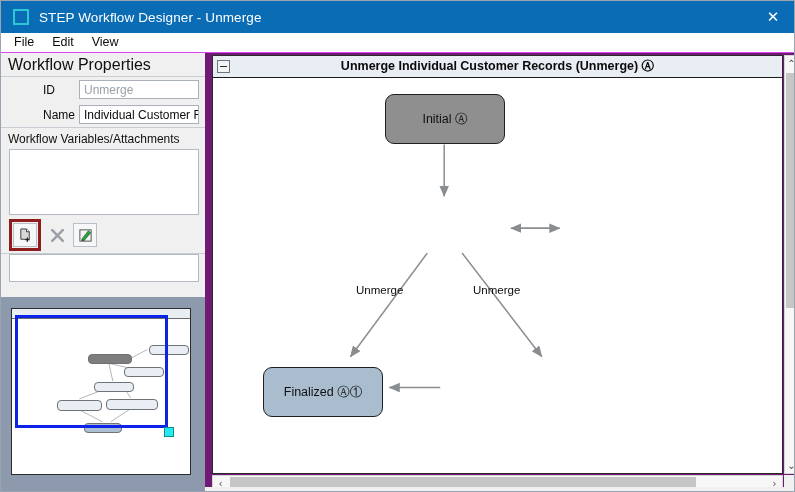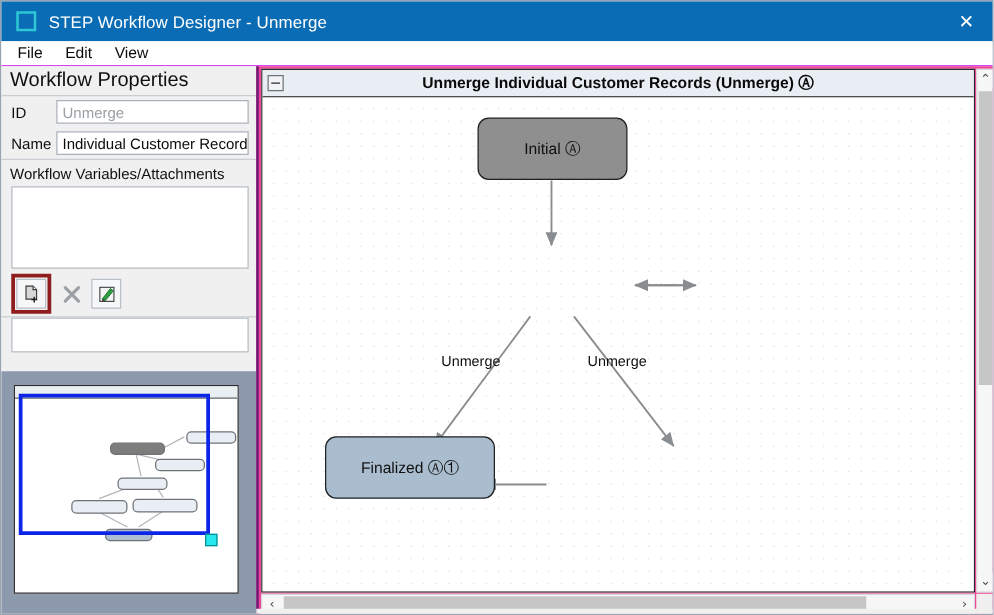--- a/index.html
+++ b/index.html
@@ -93,20 +93,21 @@
   .field-row {
     display: flex;
     align-items: center;
     padding: 3px 6px 3px 8px;
   }
   .field-label {
     font-size: 12px;
     color: #0b0b0b;
     width: 36px;
     flex: none;
+    margin-left: 34px;
   }
   .field-input {
     flex: 1;
     height: 19px;
     border: 1px solid #a9b0b8;
     background: #ffffff;
     font-size: 12px;
     padding: 0 4px;
     line-height: 19px;
     box-sizing: border-box;
@@ -210,23 +211,23 @@
     background: #25e9ef;
     border: 1px solid #0d8d93;
     box-sizing: border-box;
   }
 
   
   .canvas-area {
     position: absolute;
     left: 204px; top: 52px;
     width: 591px; height: 440px;
-    background: #ec4899;
-    box-sizing: border-box;
-    border-left: 2px solid #701a75;
+    background: #701a75;
+    box-sizing: border-box;
+    border-left: 5px solid #701a75;
   }
   .canvas-frame {
     position: absolute;
     left: 2px; top: 2px;
     width: 571px; height: 419px;
     background: #ffffff;
     border: 1px solid #2a2a2a;
     box-sizing: border-box;
     overflow: hidden;
   }
@@ -465,21 +466,21 @@
             <line x1="232" y1="66" x2="232" y2="118" marker-end="url(#ah)"></line>
             <line x1="300" y1="150" x2="348" y2="150" marker-end="url(#ah)"></line>
             <line x1="347" y1="150" x2="299" y2="150" marker-end="url(#ah)"></line>
             <line x1="215" y1="175" x2="138" y2="279" marker-end="url(#ah)"></line>
             <line x1="250" y1="175" x2="330" y2="279" marker-end="url(#ah)"></line>
             <line x1="228" y1="310" x2="177" y2="310" marker-end="url(#ah)"></line>
           </g>
         </svg>
 
         <div class="node initial" style="left:172px;top:16px;width:120px;height:50px;text-align:right;">Initial Ⓐ</div>
-        <div class="node selected" style="left:50px;top:271px;width:136px;height:50px;">Finalized Ⓐ①</div>
+        <div class="node selected" style="left:50px;top:289px;width:120px;height:50px;">Finalized Ⓐ①</div>
 
         <div class="edge-label" style="left:143px;top:206px;">Unmerge</div>
         <div class="edge-label" style="left:260px;top:206px;">Unmerge</div>
       </div>
     </div>
 
     <div class="vscroll">
       <div class="sb-arrow sb-up">⌃</div>
       <div class="sb-thumb"></div>
       <div class="sb-arrow sb-down">⌄</div>

